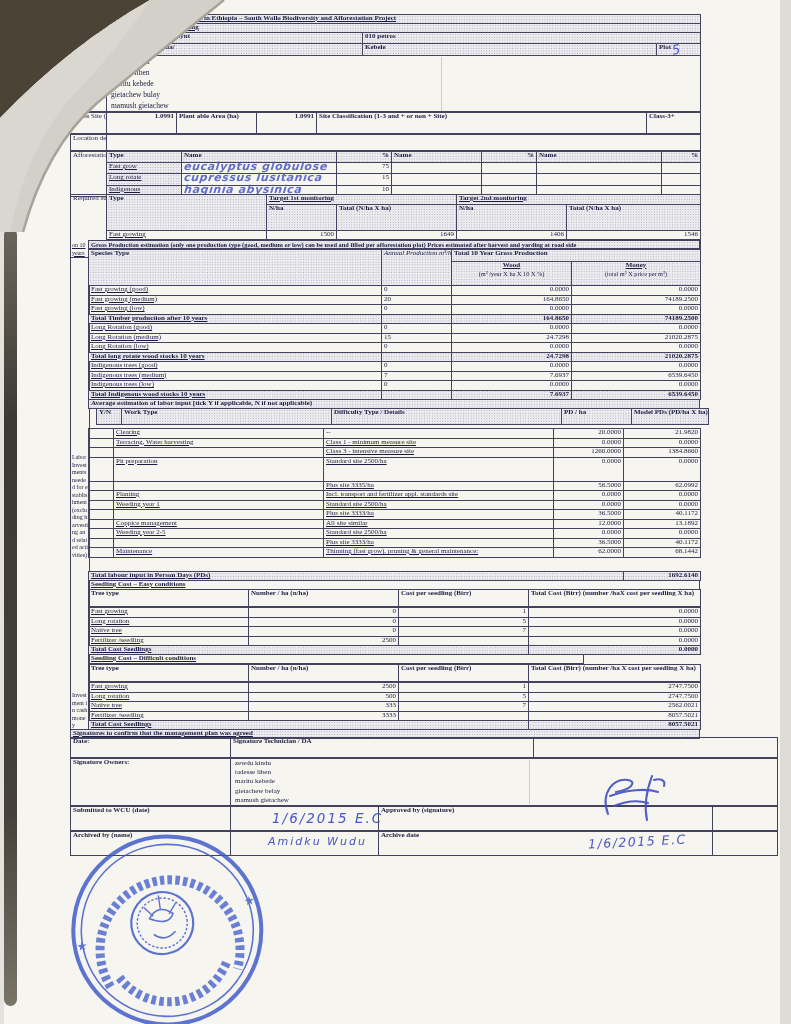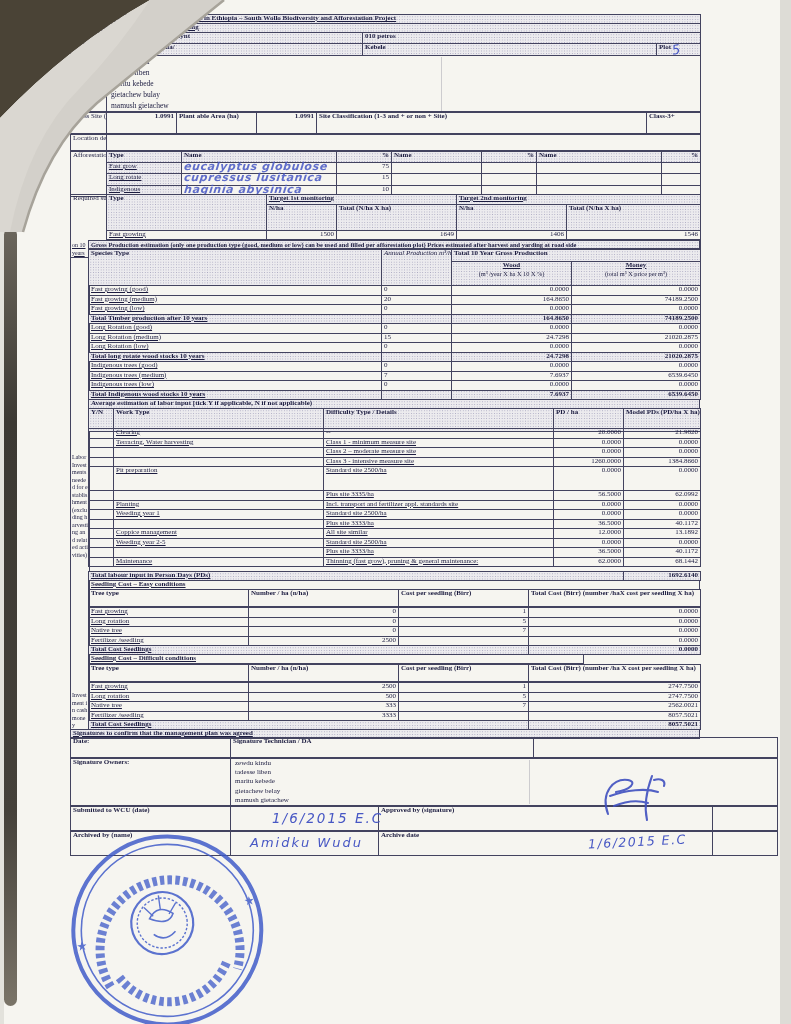--- a/index.html
+++ b/index.html
@@ -341,21 +341,21 @@
 </tbody>
   </table>
 
 <table class="t" style="left:88px;top:399px;width:612px;height:9px;">
   <tbody>
       <tr>
         <td class="shade b">Average estimation of labor input [tick Y if applicable, N if not applicable)</td>
       </tr>
 </tbody>
   </table>
-<table class="t" style="left:88px;top:408px;width:612px;height:24px;">
+<table class="t" style="left:96px;top:408px;width:612px;height:17px;">
   <colgroup>
       <col style="width:25px">
       <col style="width:210px">
       <col style="width:230px">
       <col style="width:70px">
       <col style="width:77px">
     </colgroup>
   <tbody>
       <tr>
     <td class="shade b">Y/N</td>
@@ -379,27 +379,20 @@
         <td></td>
         <td class="u">Clearing</td>
         <td>--</td>
         <td class="num">20.0000</td>
         <td class="num">21.9820</td>
       </tr>
   <tr style="height:9.5px">
         <td></td>
         <td class="u">Terracing, Water harvesting</td>
         <td class="u">Class 1 - minimum measure site</td>
-        <td class="num">0.0000</td>
-        <td class="num">0.0000</td>
-      </tr>
-  <tr style="height:9.5px">
-        <td></td>
-        <td></td>
-        <td class="u">Class 2 – moderate measure site</td>
         <td class="num">0.0000</td>
         <td class="num">0.0000</td>
       </tr>
   <tr style="height:9.5px">
         <td></td>
         <td></td>
         <td class="u">Class 3 - intensive measure site</td>
         <td class="num">1260.0000</td>
         <td class="num">1384.8660</td>
       </tr>
@@ -688,21 +681,21 @@
       <tr>
     <td class="b">Archived by (name)</td>
     <td class="hwcell"></td>
     <td class="b">Archive date</td>
     <td></td>
   </tr>
 </tbody>
   </table>
 
 <div class="abs hw" style="left:272px;top:810px;font-size:13.5px;letter-spacing:2px;">1/6/2015 E.C</div>
-<div class="abs hw" style="left:250px;top:835px;font-size:13px;letter-spacing:2px;">Amidku  Wudu</div>
+<div class="abs hw" style="left:268px;top:835px;font-size:11px;letter-spacing:2px;">Amidku  Wudu</div>
 <div class="abs hw" style="left:588px;top:834px;font-size:12.5px;letter-spacing:1.5px;transform:rotate(-3deg);">1/6/2015 E.C</div>
 
 <svg class="abs" style="left:594px;top:770px;" width="80" height="58" viewBox="0 0 80 58">
   <g fill="none" stroke="#4050c0" stroke-width="2.1" stroke-linecap="round" opacity="0.9">
     <path d="M14,44 C6,22 20,8 34,10 C44,12 36,20 22,22"></path>
     <path d="M16,26 C32,20 52,18 64,22"></path>
     <path d="M20,36 C32,31 44,30 54,33"></path>
     <path d="M58,6 C52,22 50,36 53,50"></path>
     <path d="M60,10 C66,8 72,10 70,16"></path>
   </g>

